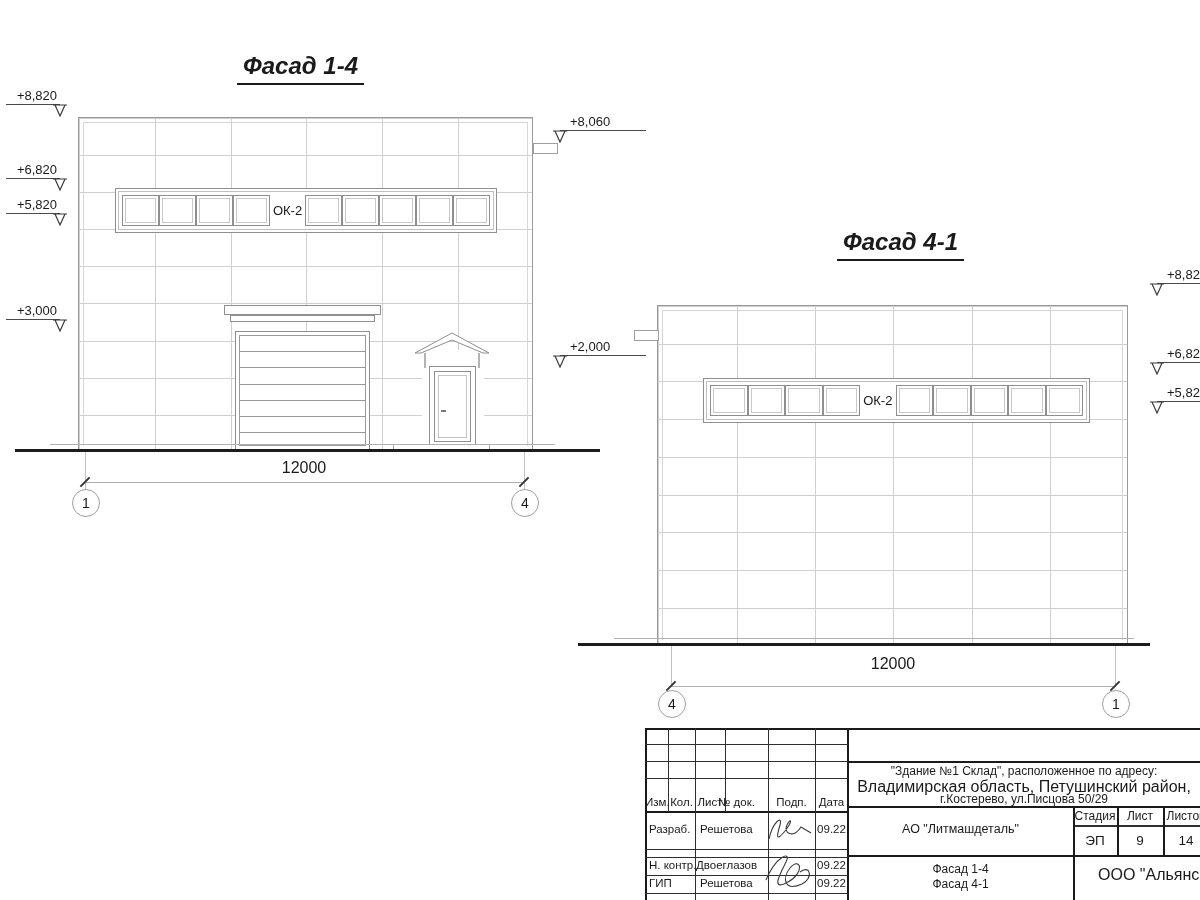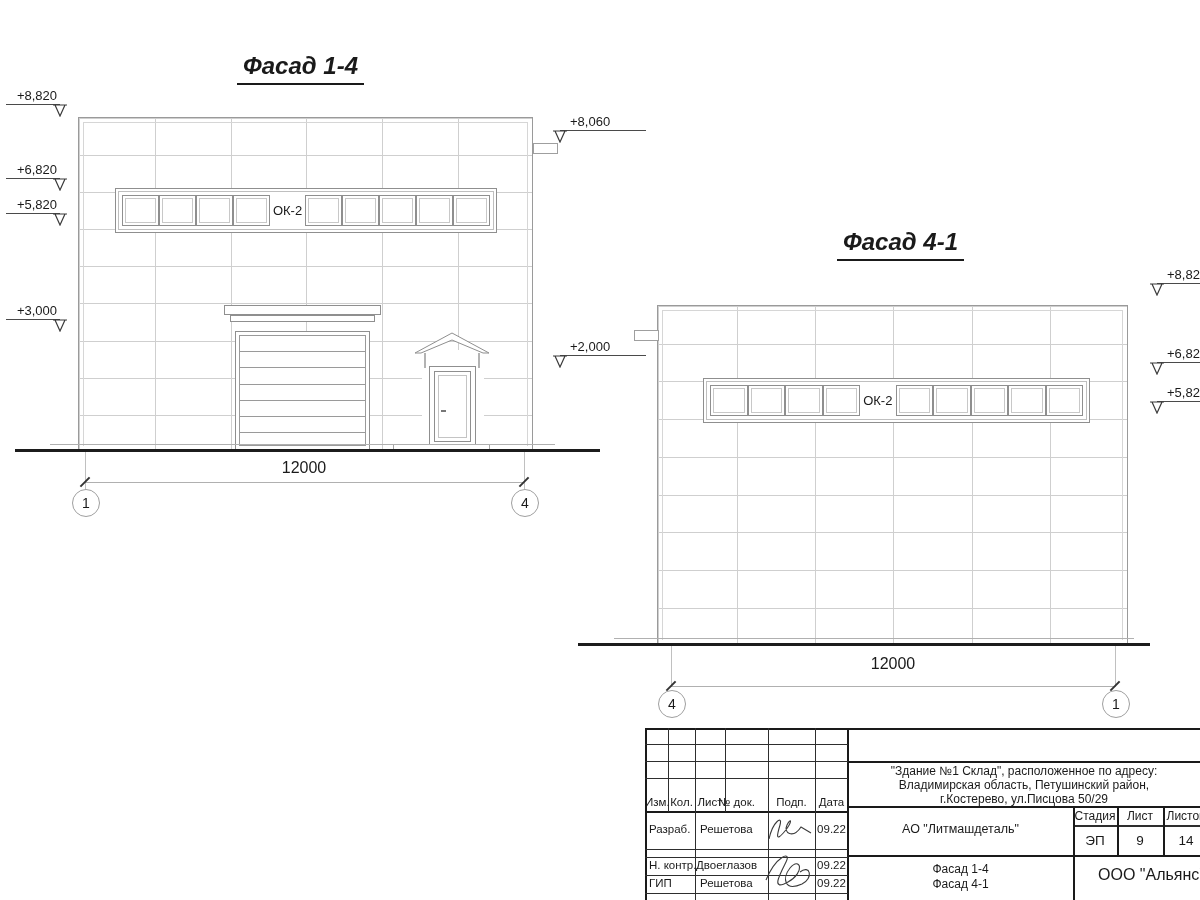--- a/index.html
+++ b/index.html
@@ -273,21 +273,21 @@
   <div class="tb-text tb-c" style="left:815px;top:877px;width:33px;">09.22</div>
 
   <svg class="sig" style="left:763px;top:813px;" width="52" height="34" viewBox="0 0 52 34">
     <path d="M6,26 C10,8 20,2 17,12 C14,22 12,30 22,18 C30,8 28,4 24,12 C20,20 30,26 38,14 L48,20" fill="none" stroke="#3a3a3a" stroke-width="1.1"></path>
   </svg>
   <svg class="sig" style="left:758px;top:846px;" width="62" height="50" viewBox="0 0 62 50">
     <path d="M8,34 C18,10 34,4 28,16 C22,28 12,46 30,36 C48,26 42,10 32,22 C24,32 26,46 44,38 C56,32 52,18 42,26" fill="none" stroke="#3a3a3a" stroke-width="1.1"></path>
   </svg>
 
   <div class="tb-text tb-c" style="left:848px;top:764px;width:352px;font-size:12px;">"Здание №1 Склад", расположенное по адресу:</div>
-  <div class="tb-text tb-c" style="left:848px;top:778px;width:352px;font-size:12px;">Владимирская область, Петушинский район,</div>
+  <div class="tb-text tb-c" style="left:848px;top:778px;width:352px;font-size:16px;">Владимирская область, Петушинский район,</div>
   <div class="tb-text tb-c" style="left:848px;top:792px;width:352px;font-size:12px;">г.Костерево, ул.Писцова 50/29</div>
 
   <div class="tb-text tb-c" style="left:848px;top:822px;width:225px;font-size:12.5px;">АО "Литмашдеталь"</div>
 
   <div class="tb-text tb-c" style="left:1073px;top:809px;width:44px;font-size:12px;">Стадия</div>
   <div class="tb-text tb-c" style="left:1117px;top:809px;width:46px;font-size:12px;">Лист</div>
   <div class="tb-text tb-c" style="left:1163px;top:809px;width:46px;font-size:12px;">Листов</div>
   <div class="tb-text tb-c" style="left:1073px;top:833px;width:44px;font-size:13.5px;">ЭП</div>
   <div class="tb-text tb-c" style="left:1117px;top:833px;width:46px;font-size:13.5px;">9</div>
   <div class="tb-text tb-c" style="left:1163px;top:833px;width:46px;font-size:13.5px;">14</div>

